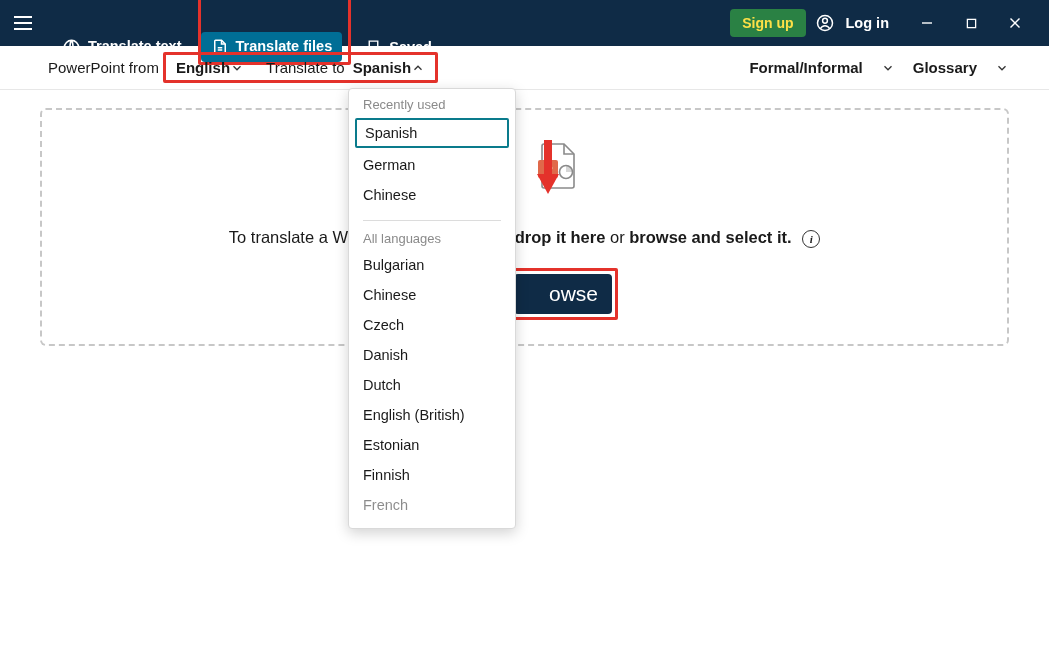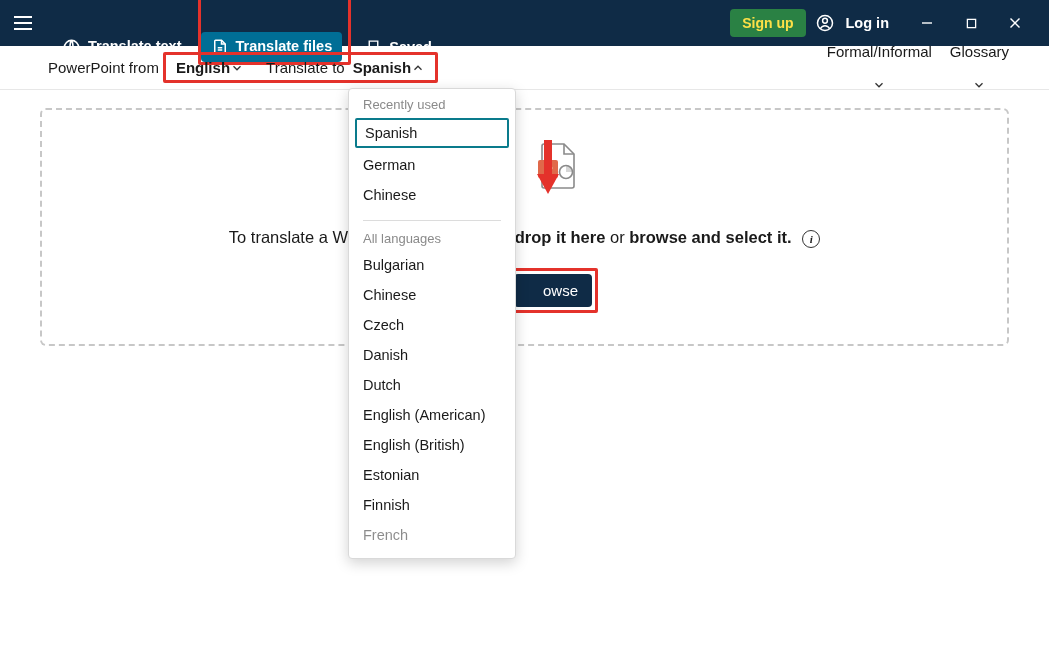--- a/index.html
+++ b/index.html
@@ -23,31 +23,31 @@
   .win-controls { display: flex; gap: 0; }
   .win-btn { width: 44px; height: 30px; display: flex; align-items: center; justify-content: center; cursor: pointer;}
   
   .toolbar { background: #fff; height: 44px; display: flex; align-items: center; padding: 0 40px 0 48px; border-bottom: 1px solid #e7e7e7; font-size: 15px; color: #1a1a1a;}
   .lang-select { display: flex; align-items: center; padding: 4px 8px; cursor: pointer;}
   .lang-select .lang-val{font-weight:600;}
   .lang-group-wrap{display:flex;align-items:center;}
   
   .toolbar .spacer{flex:1;}
   .tb-right { display:flex; gap:18px; align-items:center;}
-  .tb-item { display:flex; align-items:center; gap:18px; cursor:pointer; font-weight:400;flex-direction:column;}
+  .tb-item { display:flex; align-items:center; gap:18px; cursor:pointer; font-weight:700;}
   
   .content { padding: 18px 40px 0 40px; position:relative;}
   .dropzone { border: 2px dashed #c7c7c7; border-radius: 6px; height: 238px; position: relative; display:flex; flex-direction:column; align-items:center; padding-top: 32px;}
   
   .doc-icons{display:flex; gap:26px; margin-bottom:22px;}
   
   .drop-text{font-size:16.5px; color:#1a1a1a; display:flex; align-items:center; gap:6px;}
   .drop-text .bold{font-weight:700;}
   
-  .browse-btn{background:#0f2b46; color:#fff; padding:10px 20px; border-radius:4px; font-size:15px; font-weight:400; cursor:pointer; margin-top:20px;}
+  .browse-btn{background:#0f2b46; color:#fff; padding:10px 20px; border-radius:4px; font-size:21px; font-weight:400; cursor:pointer; margin-top:20px;}
   
   
   .dropdown { position: absolute; left: 348px; top: 88px; width: 168px; background: #fff; border: 1px solid #d9d9d9; border-radius: 4px; box-shadow: 0 4px 14px rgba(0,0,0,0.18); z-index: 20; padding-top: 2px; padding-bottom: 8px; max-height: 502px; overflow:hidden;}
   .dd-section-label{font-size:13px; color:#8a8a8a; padding: 6px 14px 4px 14px;}
   .dd-item{font-size:14.5px; color:#1a1a1a; padding: 7px 14px; cursor:pointer;}
   .dd-item.selected{border:2px solid #0a7b8c; border-radius:2px; margin: 2px 6px; padding: 5px 8px;}
   .dd-divider{height:1px;background:#dcdcdc;margin:10px 14px 4px 14px;}
   
   
   .red-arrow{position:absolute;left:537px;top:140px;z-index:15;}
@@ -204,21 +204,20 @@
   <div class="dd-item selected">Spanish</div>
   <div class="dd-item">German</div>
   <div class="dd-item">Chinese</div>
   <div class="dd-divider"></div>
   <div class="dd-section-label">All languages</div>
   <div class="dd-item">Bulgarian</div>
   <div class="dd-item">Chinese</div>
   <div class="dd-item">Czech</div>
   <div class="dd-item">Danish</div>
   <div class="dd-item">Dutch</div>
-  <div class="dd-item">English (American)</div>
   <div class="dd-item">English (British)</div>
   <div class="dd-item">Estonian</div>
   <div class="dd-item">Finnish</div>
   <div class="dd-item" style="opacity:0.5;">French</div>
 </div>
 
 <svg class="red-arrow" width="22" height="56" viewBox="0 0 22 56">
   <rect x="7" y="0" width="8" height="36" fill="#e4322b"></rect>
   <path d="M0 34 L22 34 L11 54 Z" fill="#e4322b"></path>
 </svg>

